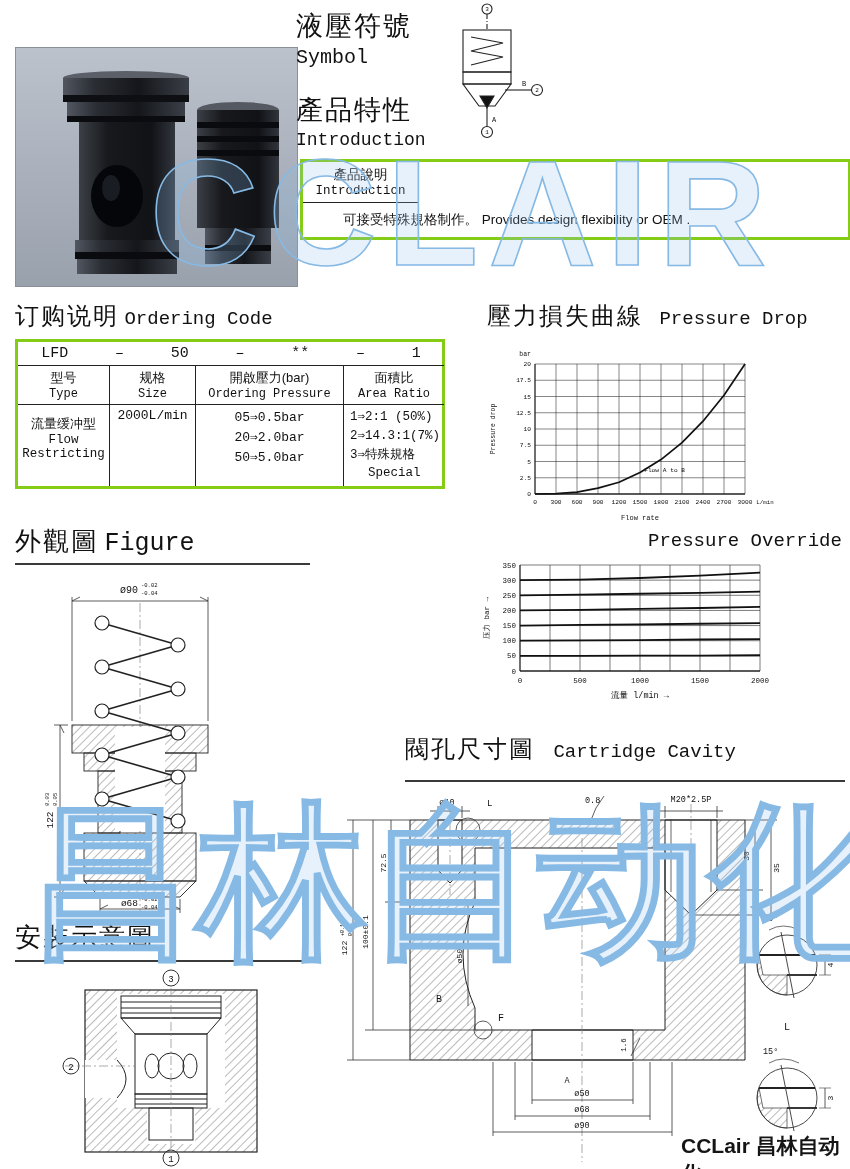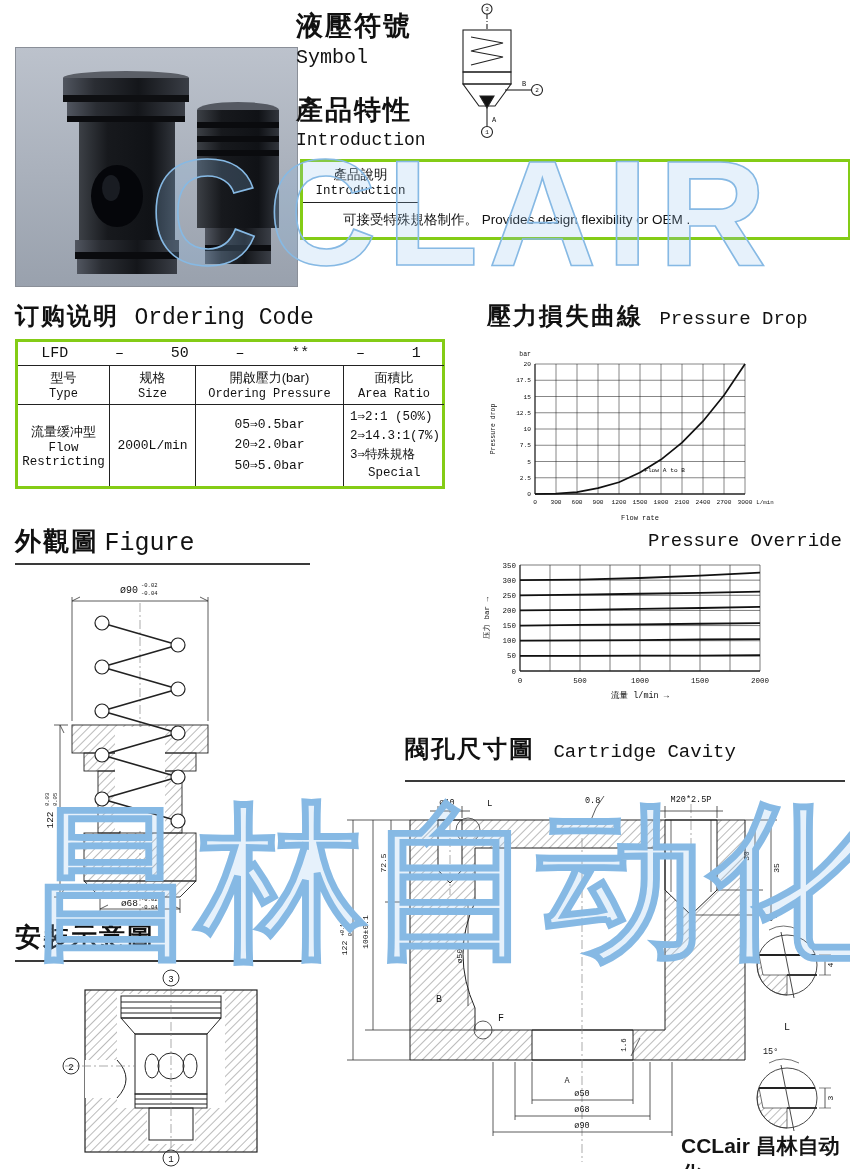--- a/index.html
+++ b/index.html
@@ -1,35 +1,35 @@
 <!DOCTYPE html>
 <html><head>
 <meta charset="utf-8">
 <style>
   html,body{margin:0;padding:0}
   body{width:850px;height:1169px;position:relative;background:#fff;overflow:hidden;
        font-family:"Liberation Sans","DejaVu Sans",sans-serif;color:#111}
   .abs{position:absolute}
   .mono{font-family:"Liberation Mono","DejaVu Sans Mono",monospace}
-  .zh-h{font-weight:bold;letter-spacing:2px}
+  .zh-h{font-weight:normal;letter-spacing:2px}
   .rule{border-top:2px solid #3a3a3a;height:0}
   
   .wm{position:absolute;z-index:40;pointer-events:none;font-weight:bold;
       color:rgba(140,190,235,0.22);-webkit-text-stroke:1.6px #86b9e4;line-height:1;white-space:nowrap}
   #wm-top{left:150px;top:138px;font-size:150px;letter-spacing:10px}
   #wm-mid{left:28px;top:798px;font-size:168px;letter-spacing:2px}
   
   .tbl{position:absolute;border:3px solid #84cc16;background:transparent;z-index:5}
   .intro-grid{display:grid;grid-template-columns:116px 1fr;width:545px;font-size:13.5px}
   .intro-grid .c{padding:4px 8px;display:flex;flex-direction:column;justify-content:center}
   .lab{border-right:1px solid #222;align-items:center;text-align:center}
   .bb{border-bottom:1px solid #222}
   .span2{grid-column:1 / span 2;text-align:left;padding-left:24px}
   .ord-grid{display:grid;grid-template-columns:92px 86px 148px 1fr;width:424px;font-size:13px;text-align:center}
-  .ord-grid .c{padding:3px 4px;display:flex;flex-direction:column;justify-content:center;align-items:center}
+  .ord-grid .c{padding:3px 4px;display:flex;flex-direction:column;justify-content:flex-start;align-items:center}
   .br{border-right:1px solid #222}
   .code-row{grid-column:1 / span 4;display:flex;justify-content:space-around;align-items:flex-start;
             font-size:15px;padding:3px 0;border-bottom:1px solid #222}
   .cell-left{align-items:flex-start !important;text-align:left}
   svg text{font-family:"Liberation Mono","DejaVu Sans Mono",monospace;fill:#111}
   .footer-brand{position:absolute;left:681px;top:1132px;font-size:21px;font-weight:600;z-index:50;color:#141414}
 </style>
 </head>
 <body>
 
@@ -114,21 +114,21 @@
 <div class="tbl intro-grid" style="left:300px;top:159px">
   <div class="c lab bb">
     <span>產品說明</span>
     <span class="mono" style="font-size:12.5px">Introduction</span>
   </div>
   <div class="c span2" style="padding:8px 8px 8px 40px">可接受特殊規格制作。 Provides design flexibility or OEM .</div>
 </div>
 
 <div class="abs" style="left:15px;top:300px;z-index:5">
   <span class="zh-h" style="font-size:24px">订购说明</span>
-  <span class="mono" style="font-size:23px;margin-left:11px">Ordering Code</span>
+  <span class="mono" style="font-size:19px;margin-left:1px">Ordering Code</span>
 </div>
 
 <div class="tbl ord-grid" style="left:15px;top:339px">
   <div class="code-row mono">
     <span>LFD</span>
     <span>–</span>
     <span>50</span>
     <span>–</span>
     <span>**</span>
     <span>–</span>

